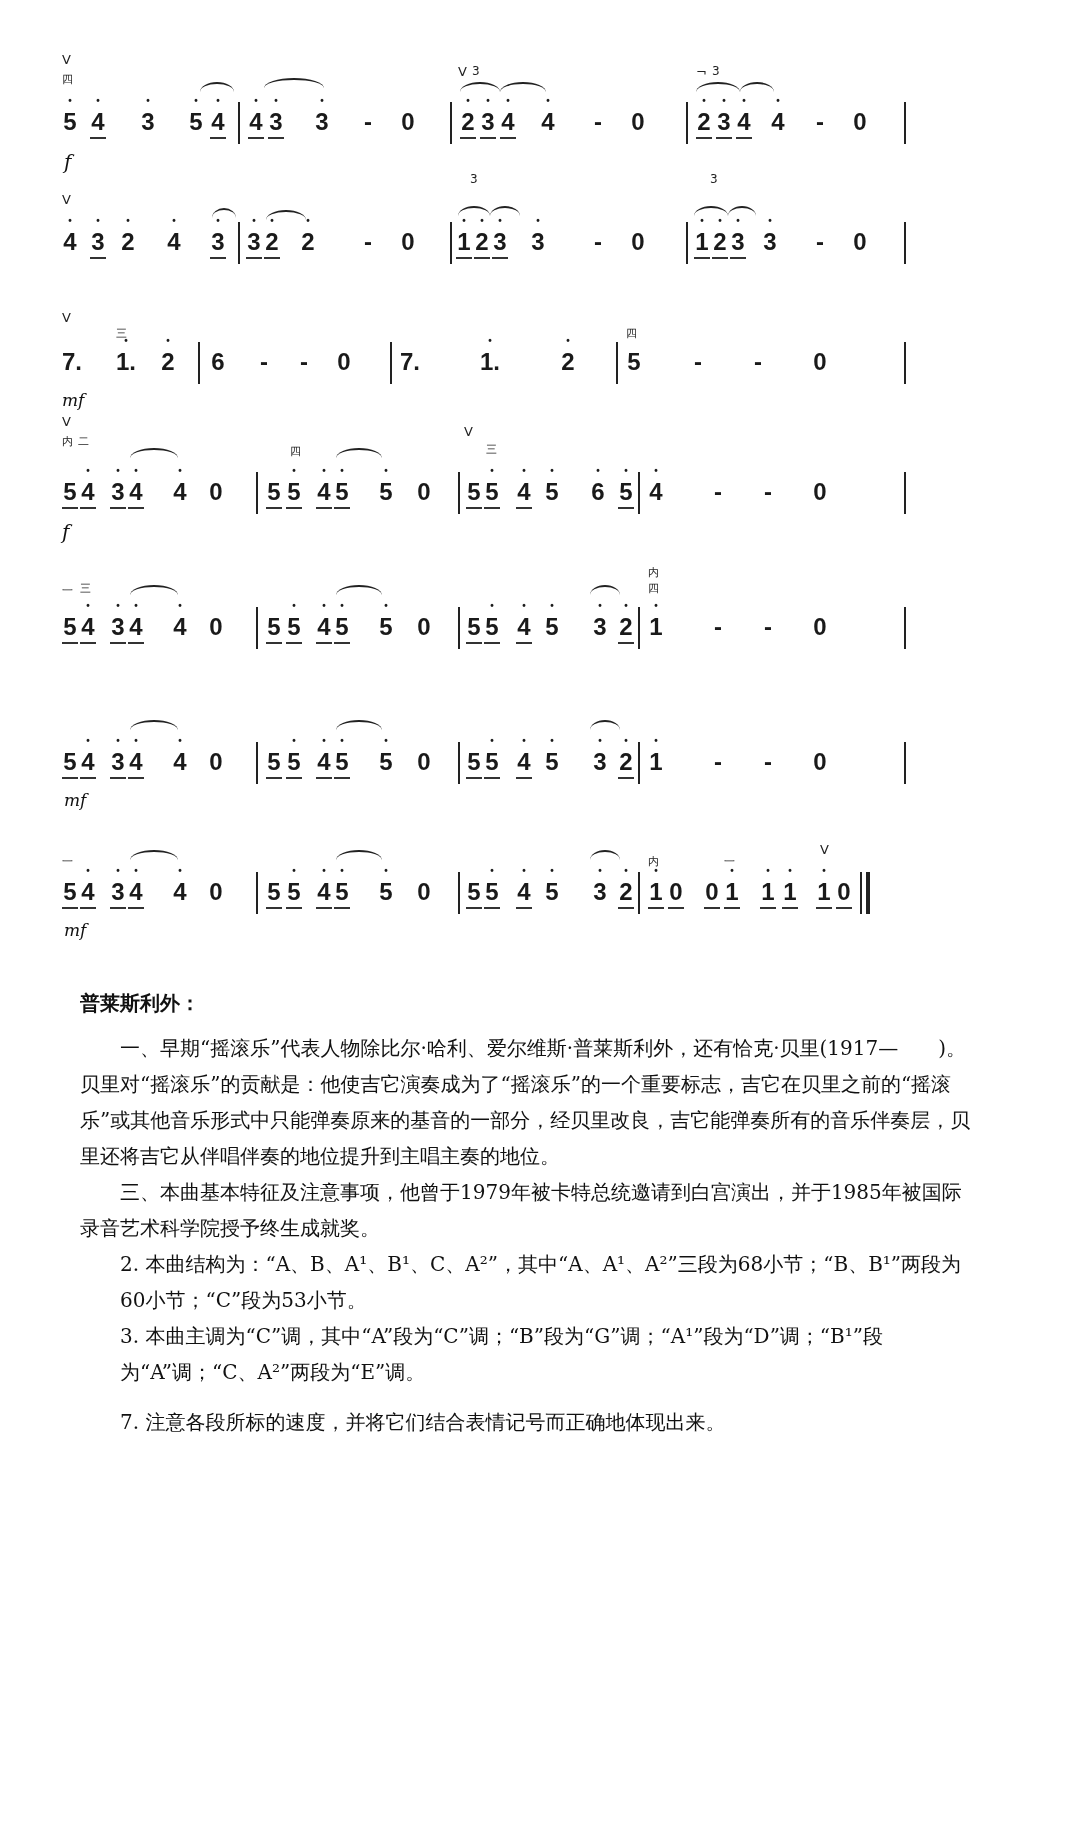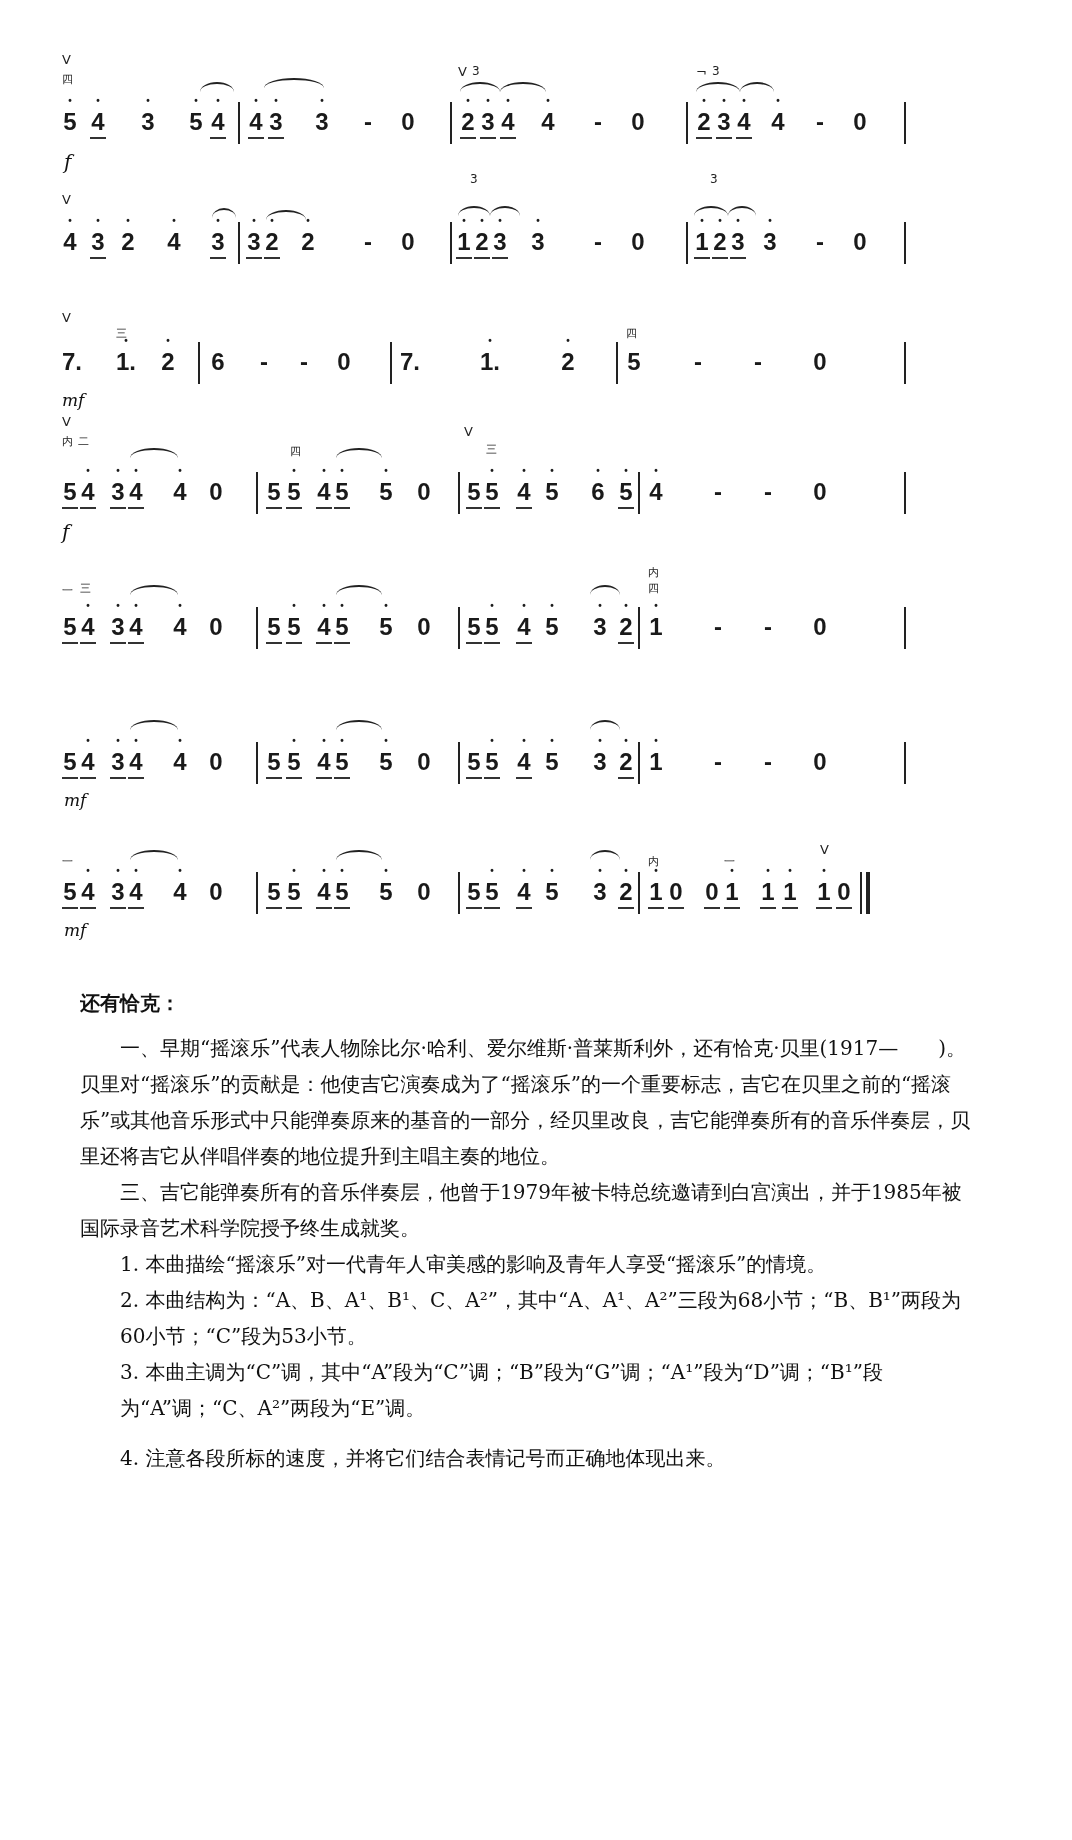--- a/index.html
+++ b/index.html
@@ -277,22 +277,21 @@
     <span class="note dot-above ul" style="left:722px">1</span>
     <span class="mark" style="left:760px;top:22px">V</span>
     <span class="note dot-above ul" style="left:756px">1</span>
     <span class="note ul" style="left:776px">0</span>
     <span class="bar final" style="left:800px"></span>
     <span class="bar final2" style="left:806px"></span>
     <span class="dyn" style="left:4px;font-size:17px">mf</span>
   </div>
 </div>
 
-<div class="hint-title">还有恰克：</div>
+<div class="hint-title">普莱斯利外：</div>
 
 <div class="text" style="top:1030px">
   <p class="indent">一、早期“摇滚乐”代表人物除比尔·哈利、爱尔维斯·普莱斯利外，还有恰克·贝里(1917—　　)。贝里对“摇滚乐”的贡献是：他使吉它演奏成为了“摇滚乐”的一个重要标志，吉它在贝里之前的“摇滚乐”或其他音乐形式中只能弹奏原来的基音的一部分，经贝里改良，吉它能弹奏所有的音乐伴奏层，贝里还将吉它从伴唱伴奏的地位提升到主唱主奏的地位。</p>
-  <p class="indent">三、吉它能弹奏所有的音乐伴奏层，他曾于1979年被卡特总统邀请到白宫演出，并于1985年被国际录音艺术科学院授予终生成就奖。</p>
-  <p class="num-line">1. 本曲描绘“摇滚乐”对一代青年人审美感的影响及青年人享受“摇滚乐”的情境。</p>
+  <p class="indent">三、本曲基本特征及注意事项，他曾于1979年被卡特总统邀请到白宫演出，并于1985年被国际录音艺术科学院授予终生成就奖。</p>
   <p class="num-line">2. 本曲结构为：“A、B、A¹、B¹、C、A²”，其中“A、A¹、A²”三段为68小节；“B、B¹”两段为60小节；“C”段为53小节。</p>
   <p class="num-line" style="margin-bottom:14px">3. 本曲主调为“C”调，其中“A”段为“C”调；“B”段为“G”调；“A¹”段为“D”调；“B¹”段为“A”调；“C、A²”两段为“E”调。</p>
-  <p class="num-line">4. 注意各段所标的速度，并将它们结合表情记号而正确地体现出来。</p>
+  <p class="num-line">7. 注意各段所标的速度，并将它们结合表情记号而正确地体现出来。</p>
 </div>
 
 </body></html>

